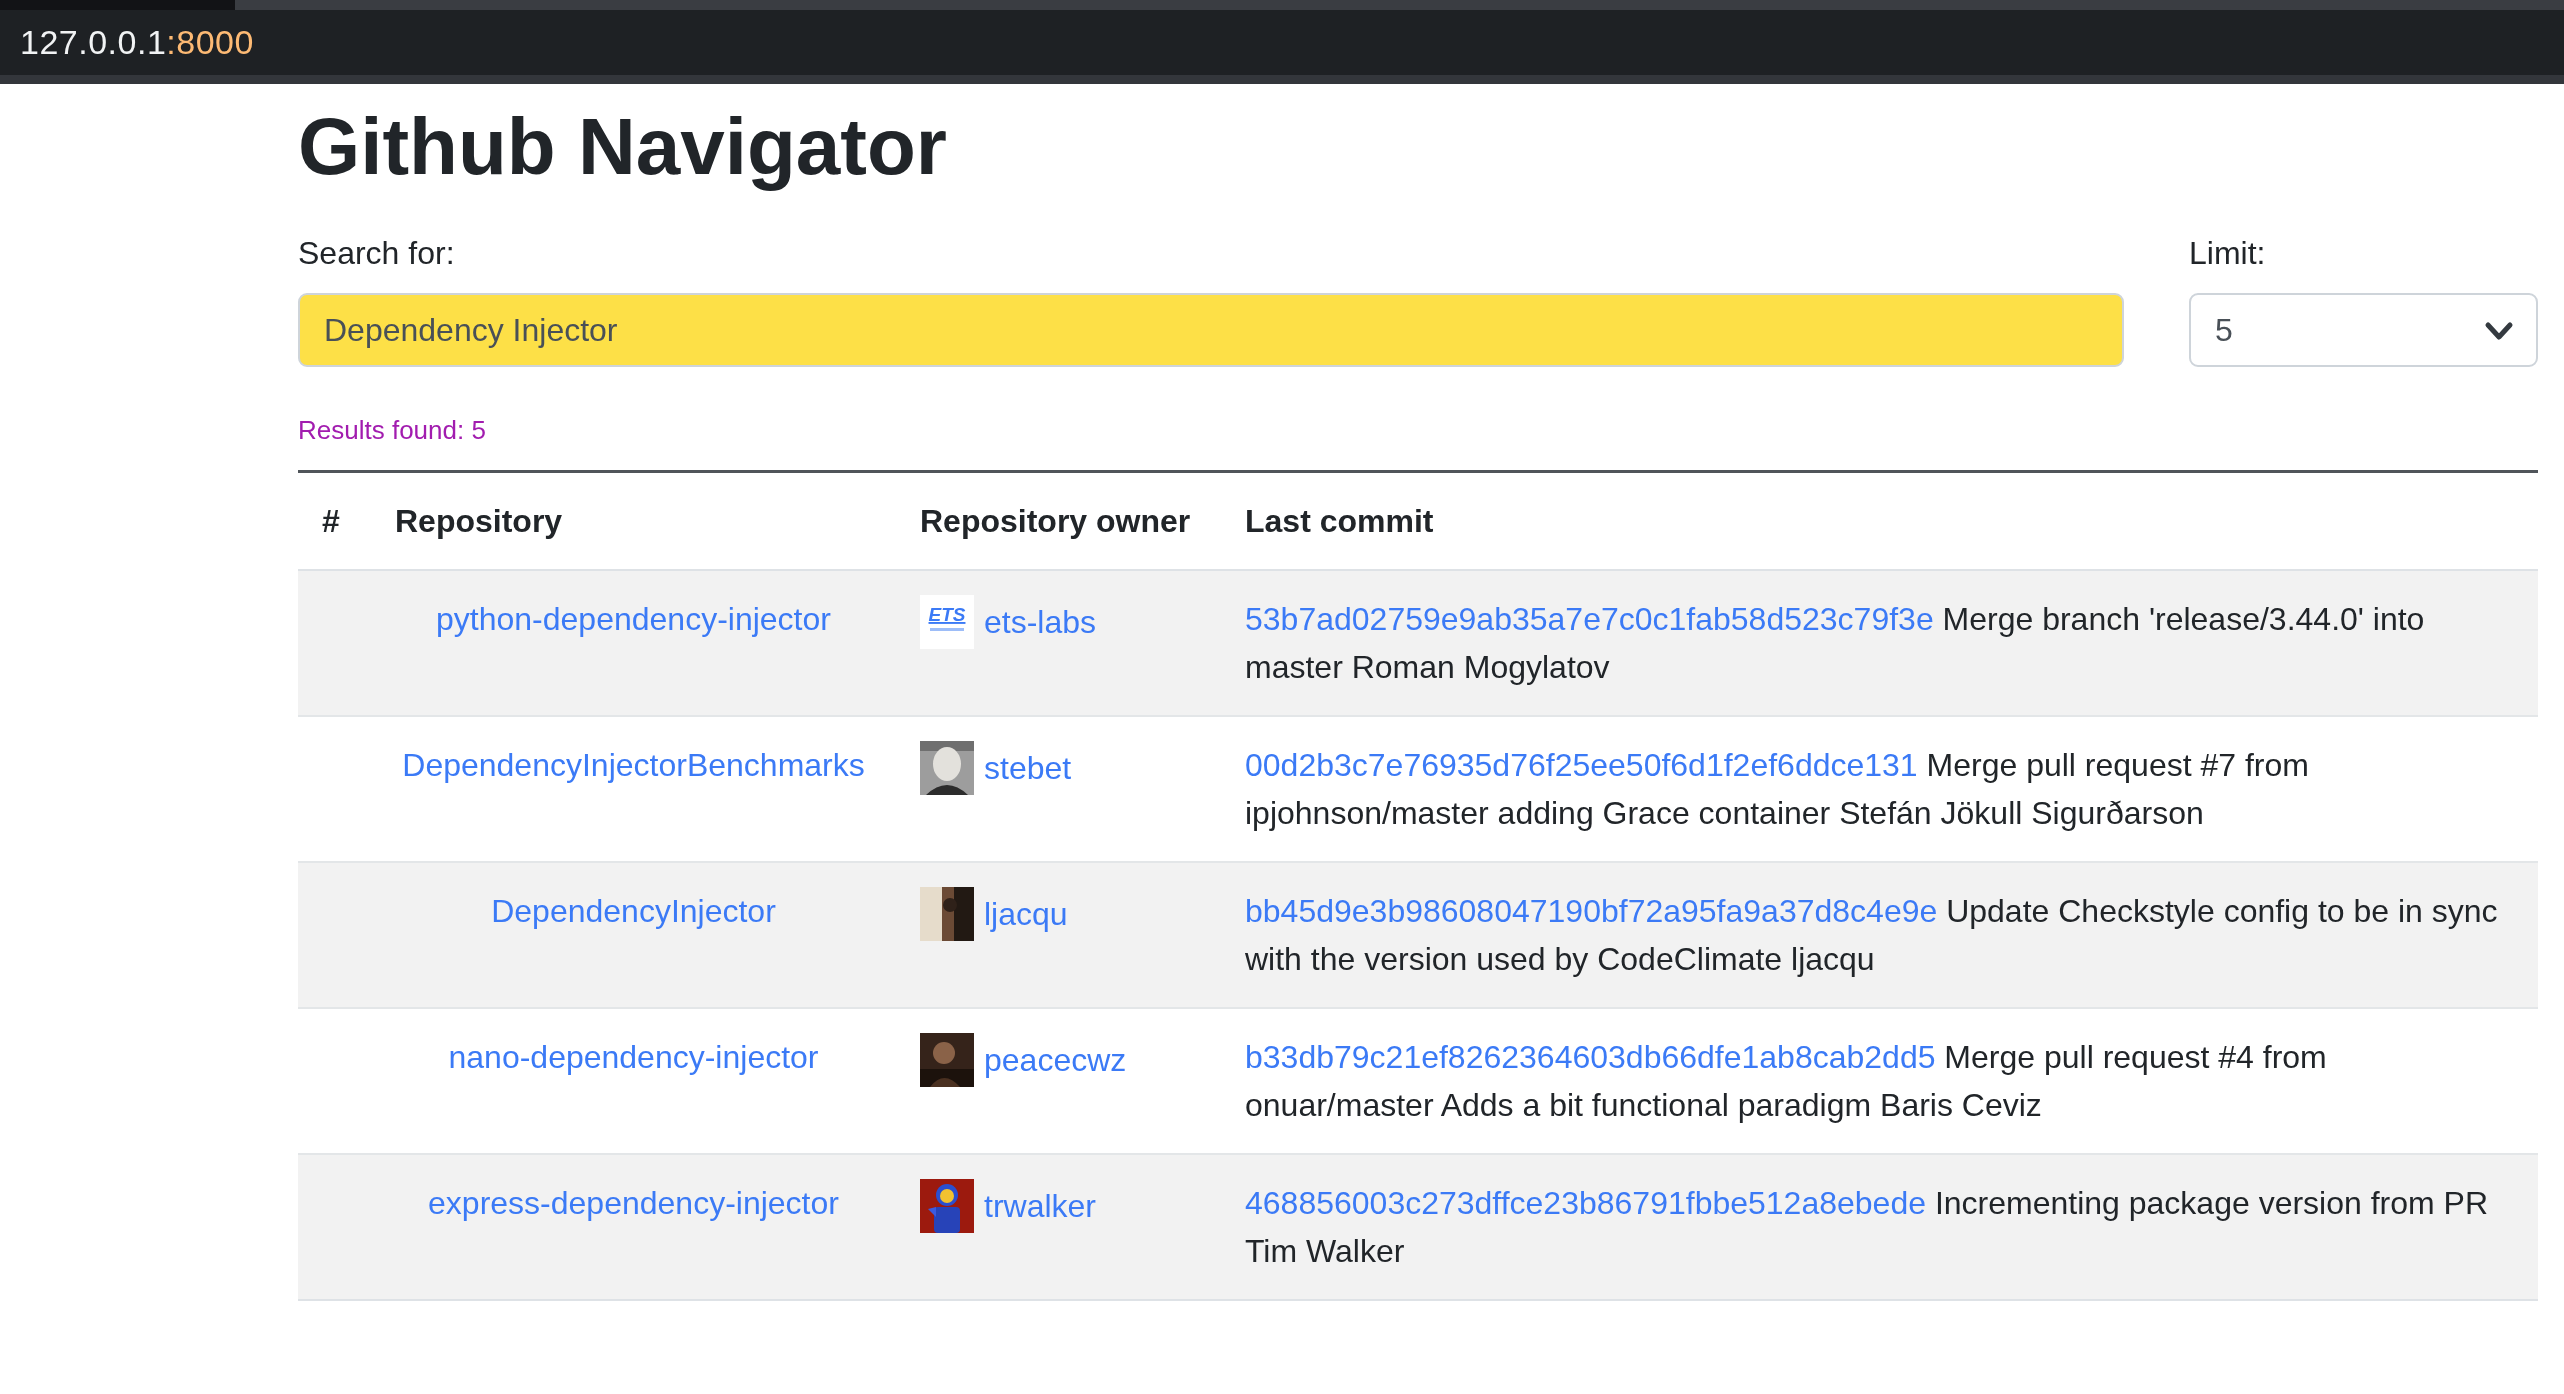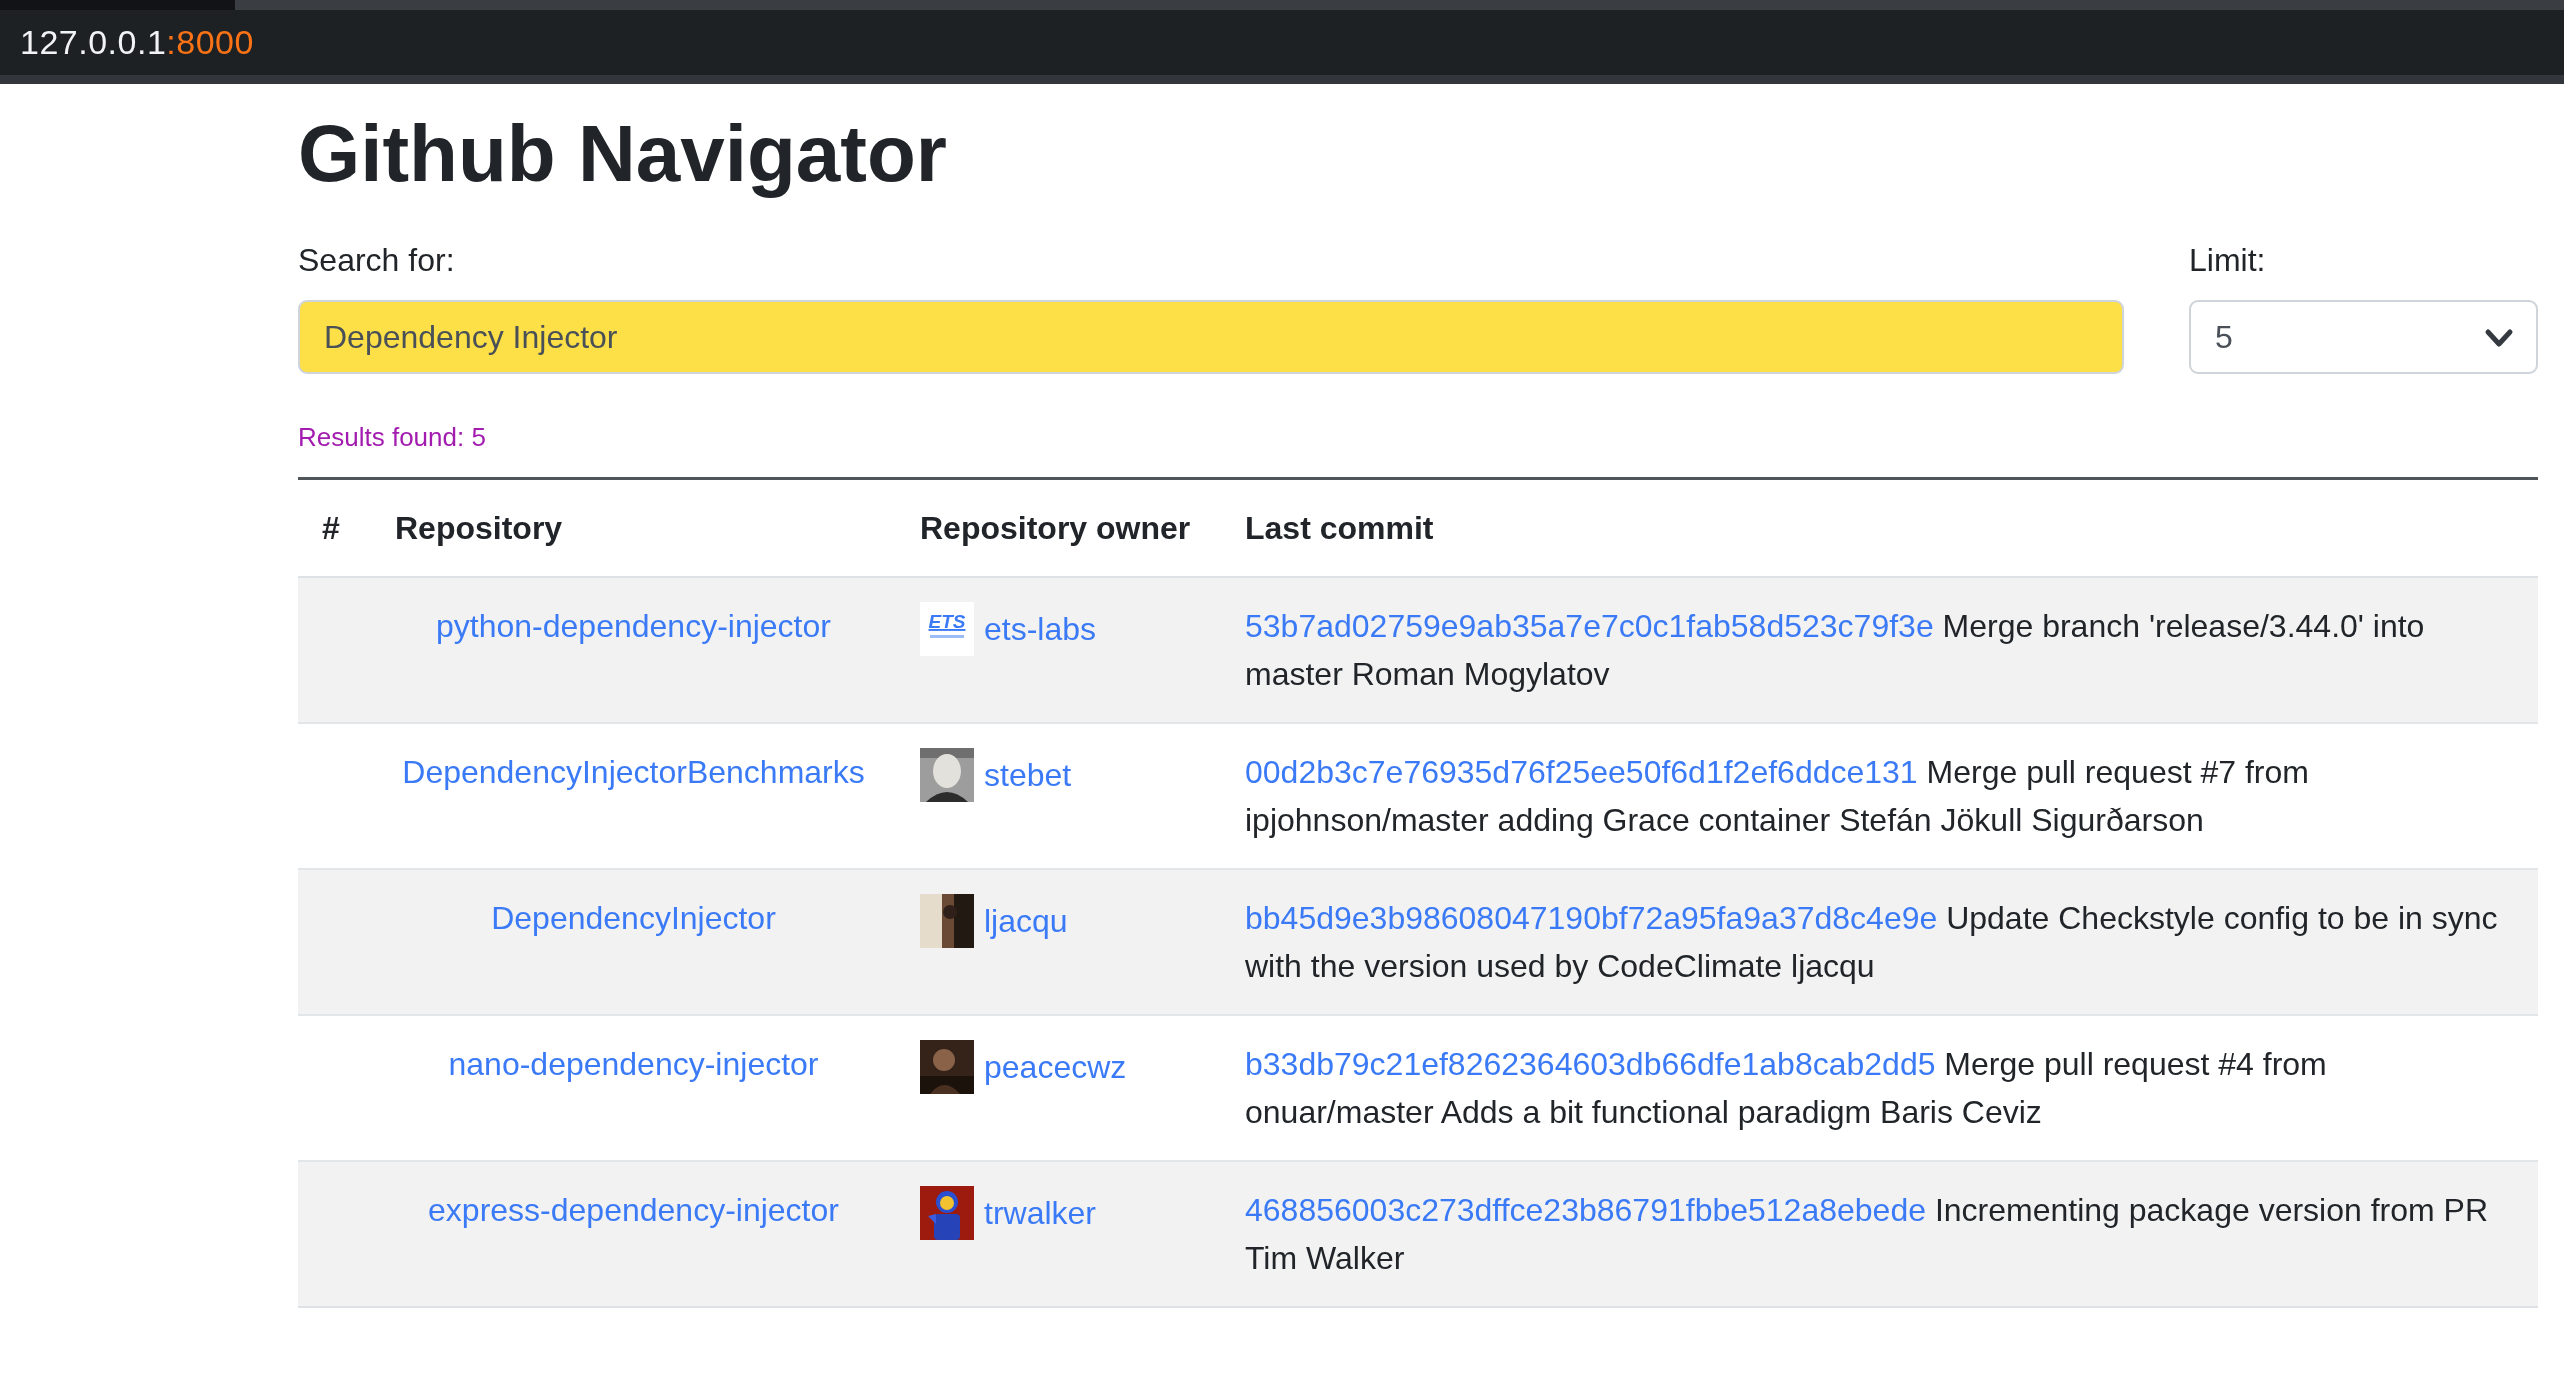--- a/index.html
+++ b/index.html
@@ -5,25 +5,25 @@
   * { box-sizing: border-box; margin: 0; padding: 0; }
   html,body { width: 2564px; height: 1394px; overflow: hidden; background: #ffffff;
               font-family: "Liberation Sans", sans-serif; }
 
   
   .tabstrip { height: 10px; background: #3a3d42; position: relative; }
   .tabstrip .active-tab-edge { position: absolute; left: 0; top: 0; width: 235px; height: 10px; background: #121316; }
   .urlbar { height: 65px; background: #1e2124; display: flex; align-items: center; padding-left: 20px;
             font-size: 34px; letter-spacing: 0.5px; }
   .urlbar .host { color: #f1f3f4; }
-  .urlbar .port { color: #f97316; }
+  .urlbar .port { color: #fdba74; }
   .chrome-edge { height: 9px; background: #33363b; }
 
   
-  .page { padding: 24px 0 0 298px; width: 2156px; }
+  .page { padding: 17px 0 0 298px; width: 2156px; }
   .container { width: 2240px; }
   h1.page-title { font-size: 80px; line-height: 92px; font-weight: 600; color: #212529; letter-spacing: 0; }
 
   .form-row { display: flex; margin-top: 36px; gap: 40px; }
   .search-group { width: 1861px; }
   .limit-group { margin-left: 25px; width: 349px; }
   label { display: block; font-size: 32px; line-height: 48px; color: #212529; margin-bottom: 16px; }
   .text-input { width: 100%; height: 74px; border: 2px solid #ced4da; border-radius: 9px;
                 font-size: 32px; color: #495057; padding: 0 24px;
                 font-family: "Liberation Sans", sans-serif; background: #fde047; outline: none; }

